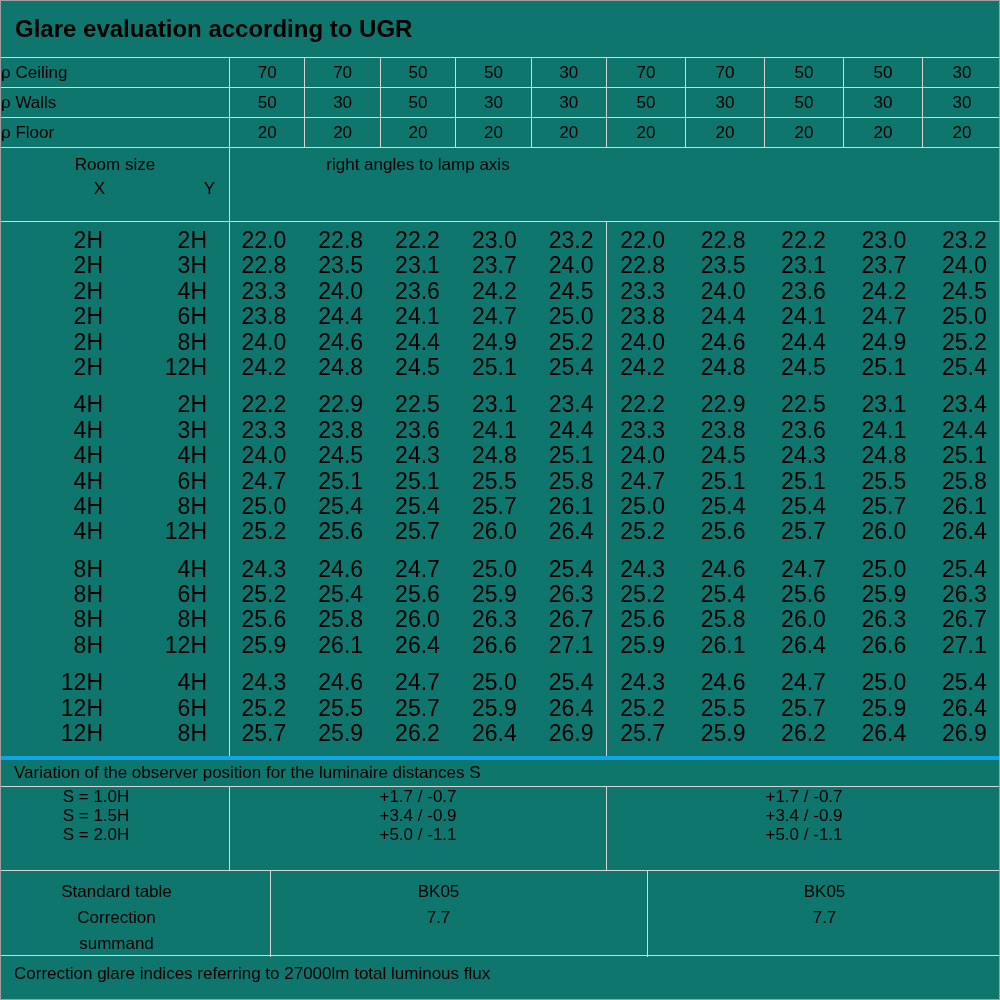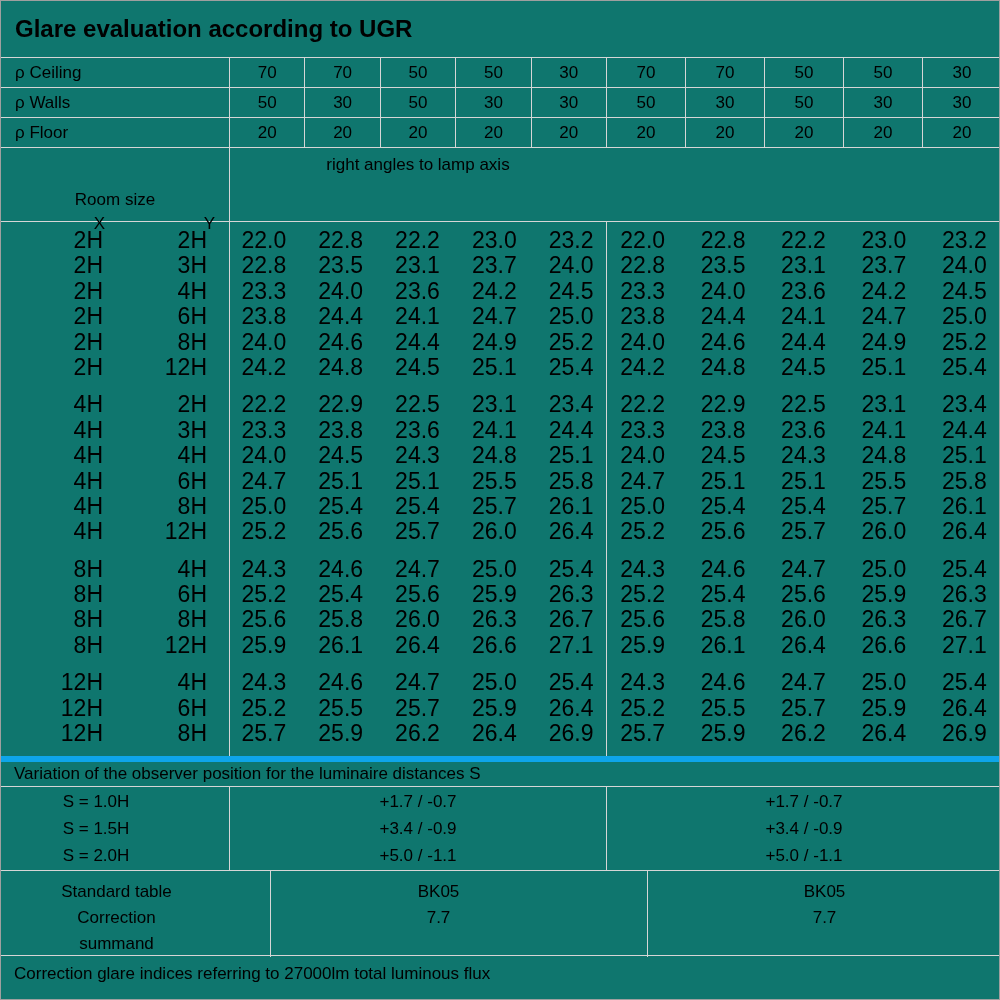--- a/index.html
+++ b/index.html
@@ -25,35 +25,35 @@
   }
   .title { font-size: 24px; font-weight: bold; }
 
   
   .rho-row {
     display: grid; grid-template-columns: 228px 377px 395px;
     height: 30px;
     border-bottom: 1px solid #d6d6d6;
     font-size: 17px;
   }
-  .rho-label { display: flex; align-items: center; padding-left: 14px; }
+  .rho-label { display: flex; align-items: center; }
   .rho-vals { display: grid; grid-template-columns: repeat(5, 1fr); }
   .rho-cell {
     border-left: 1px solid #d6d6d6;
     display: flex; align-items: center; justify-content: center;
   }
 
   
   .head-row {
     display: grid; grid-template-columns: 228px 377px 395px;
     height: 74px;
     border-bottom: 1px solid #d6d6d6;
     font-size: 17px;
   }
-  .head-label { padding-top: 5px; margin-top: 35px; }
+  .head-label { padding-top: 5px; }
   .rs-line { text-align: center; line-height: 24px; }
   .rs-xy { display: grid; grid-template-columns: 140px 88px; line-height: 24px; }
   .rs-x { text-align: right; padding-right: 36px; }
   .rs-y { text-align: right; padding-right: 14px; }
   .group-head {
     border-left: 1px solid #d6d6d6;
     text-align: center; line-height: 24px; padding-top: 5px;
   }
 
   
@@ -69,38 +69,38 @@
   .ugr-row { display: grid; grid-template-columns: 228px 377px 395px; height: 25.4px; }
   .ugr-xy { display: grid; grid-template-columns: 140px 88px; }
   .ugr-x { text-align: right; padding-right: 38px; line-height: 25.4px; }
   .ugr-y { text-align: right; padding-right: 22px; line-height: 25.4px; }
   .ugr-vals { display: grid; grid-template-columns: repeat(5, 1fr); gap: 7px; }
   .ugr-cell { text-align: center; line-height: 25.4px; }
 
   
   .variation-row {
     height: 31px;
-    border-top: 6px solid #0ea5e9;
+    border-top: 4px solid #0ea5e9;
     border-bottom: 1px solid #d6d6d6;
     display: flex; align-items: center;
     padding-left: 13px;
     font-size: 17px;
   }
 
   
   .tri-block {
     display: grid; grid-template-columns: 228px 377px 395px;
     font-size: 17px;
   }
   .tri-label { text-align: center; padding-right: 38px; }
   .tri-val { text-align: center; border-left: 1px solid #d6d6d6; }
 
   .s-block { height: 84px; border-bottom: 1px solid #d6d6d6; }
   .s-block .tri-label, .s-block .tri-val {
-    display: flex; flex-direction: column; justify-content: center; gap: 8px;
+    display: flex; flex-direction: column; 
   }
   .s-block .tri-line { line-height: 19px; }
 
   .std-block { height: 85px; border-bottom: 1px solid #d6d6d6; }
   .std-block .tri-label, .std-block .tri-val { padding-top: 8px; margin-left: 41px; }
   .std-block .tri-line { line-height: 26px; }
 
   
   .footer-row { height: 45px; padding: 8px 0 0 13px; font-size: 17px; }
 </style>

